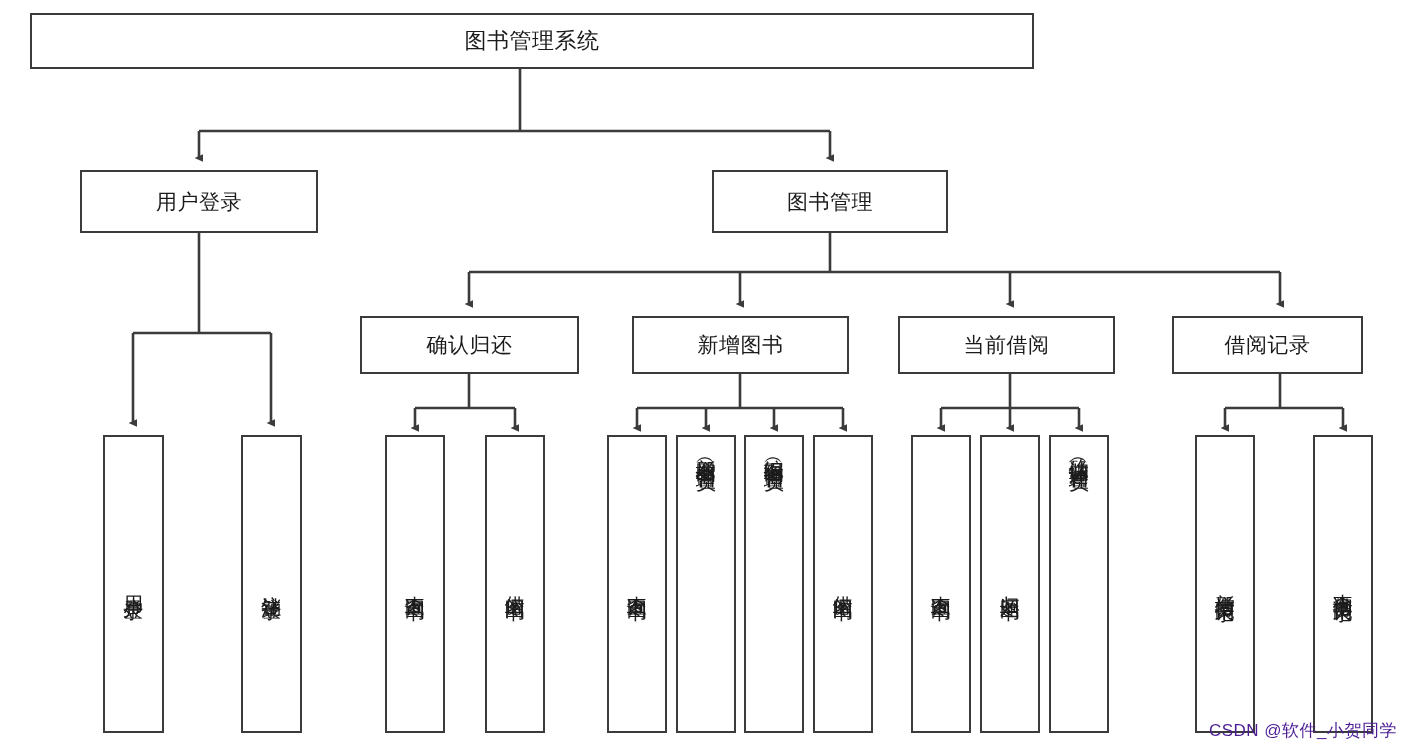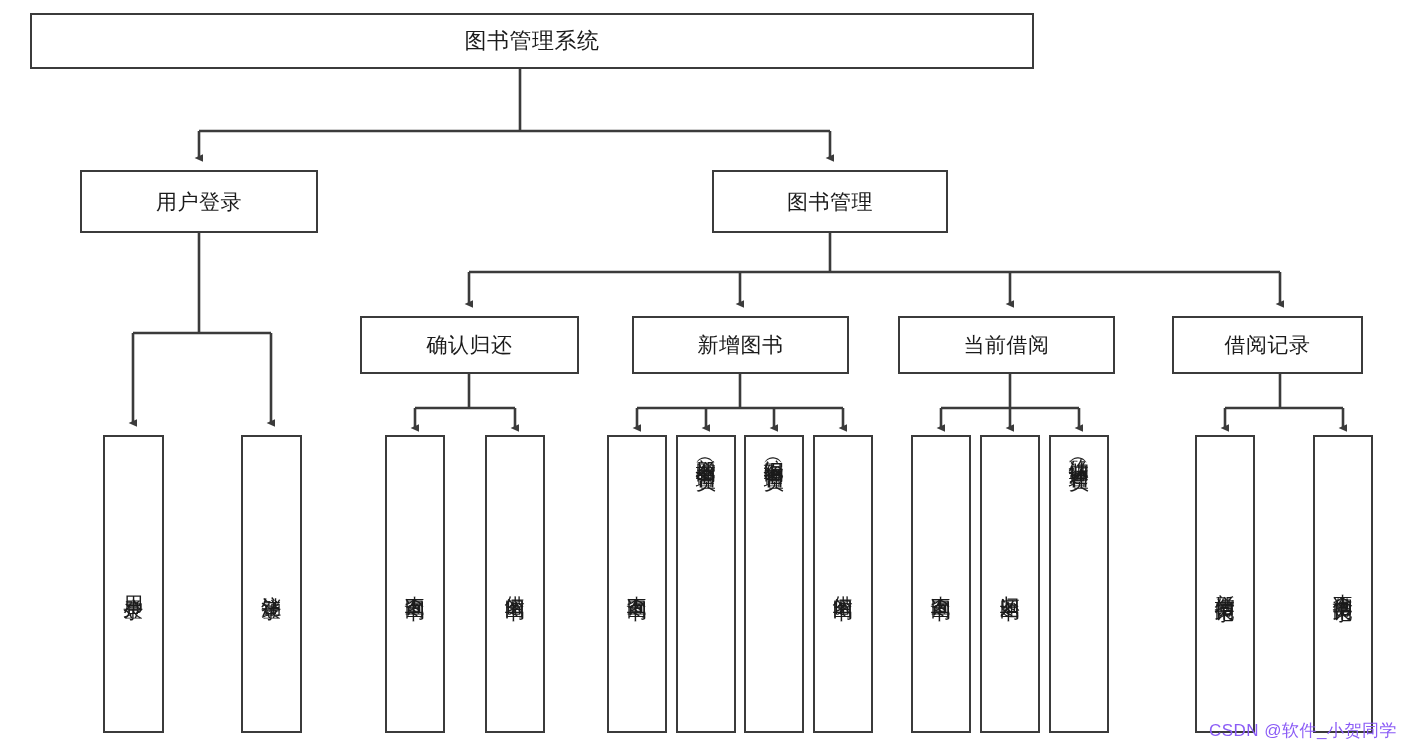--- a/index.html
+++ b/index.html
@@ -52,21 +52,21 @@
     white-space: nowrap;
   }
   .node.leaf.mid .node-label {
     align-self: center;
   }
   #watermark {
     position: absolute;
     right: 8px;
     bottom: 5px;
     font-size: 17px;
-    color: #8b5cf6;
+    color: #4c1d95;
     z-index: 3;
     white-space: nowrap;
     letter-spacing: 0.5px;
   }
 </style>
 </head>
 <body>
 
 <div id="diagram-root">
 

